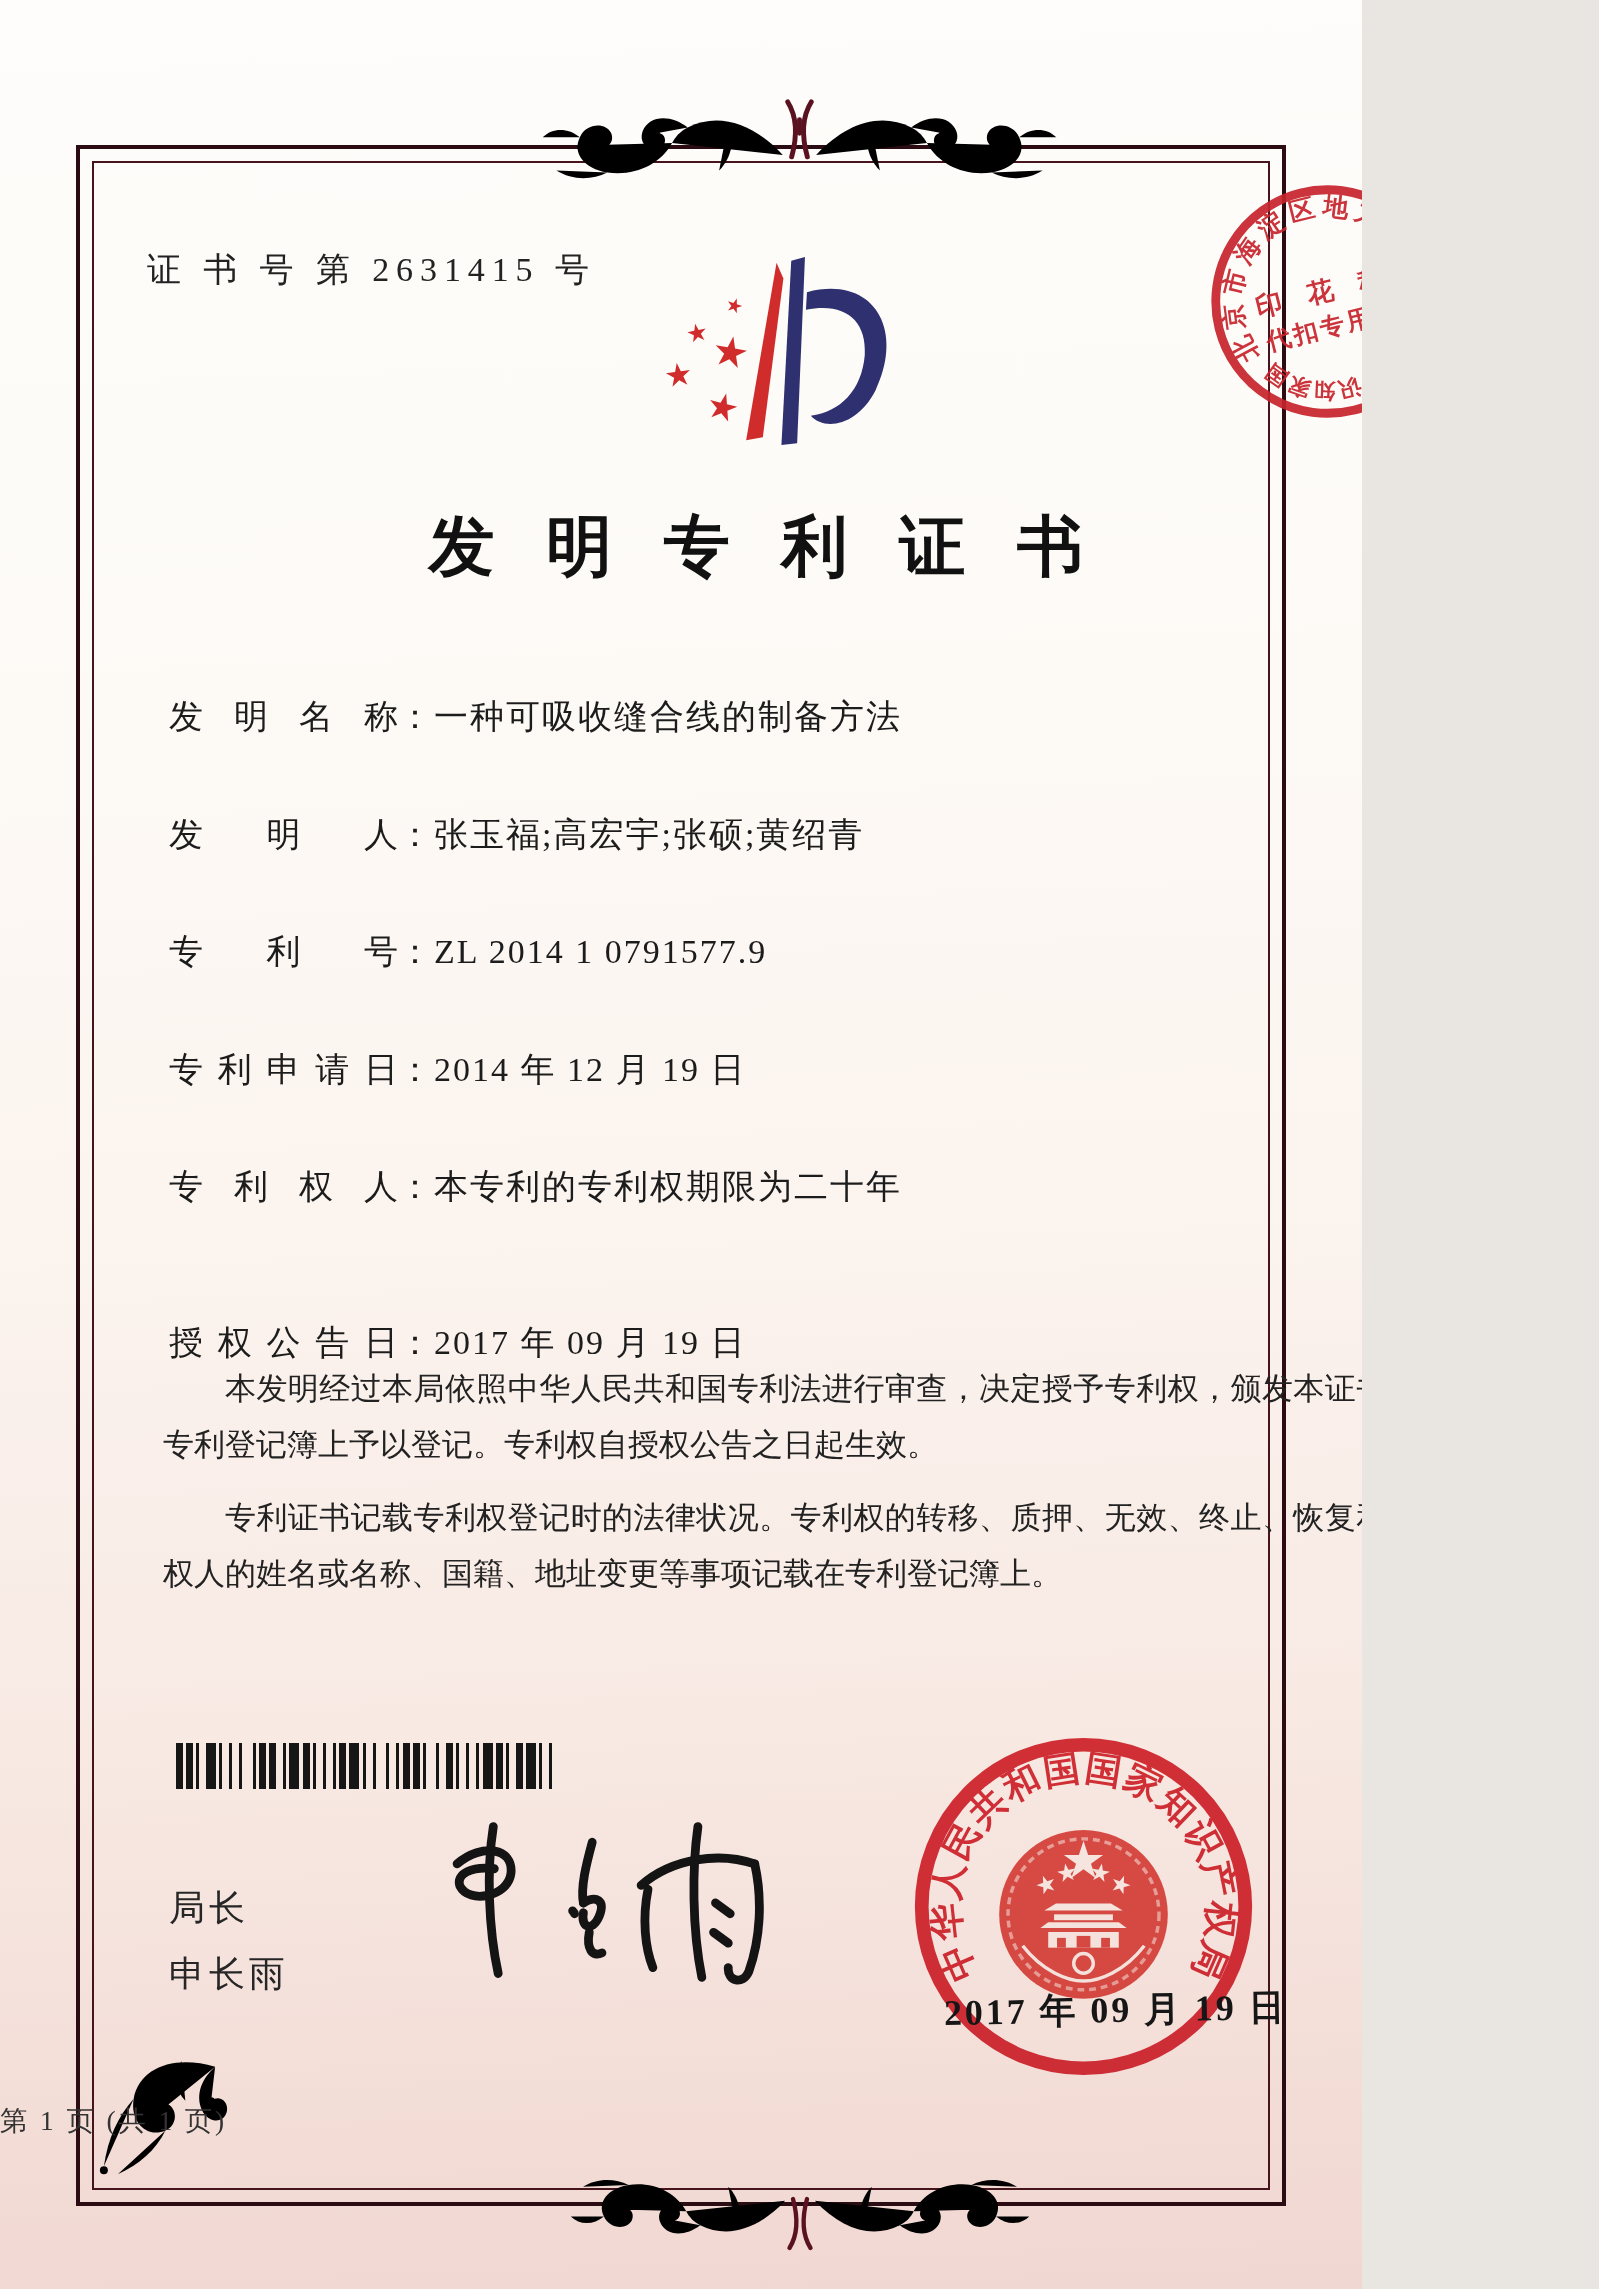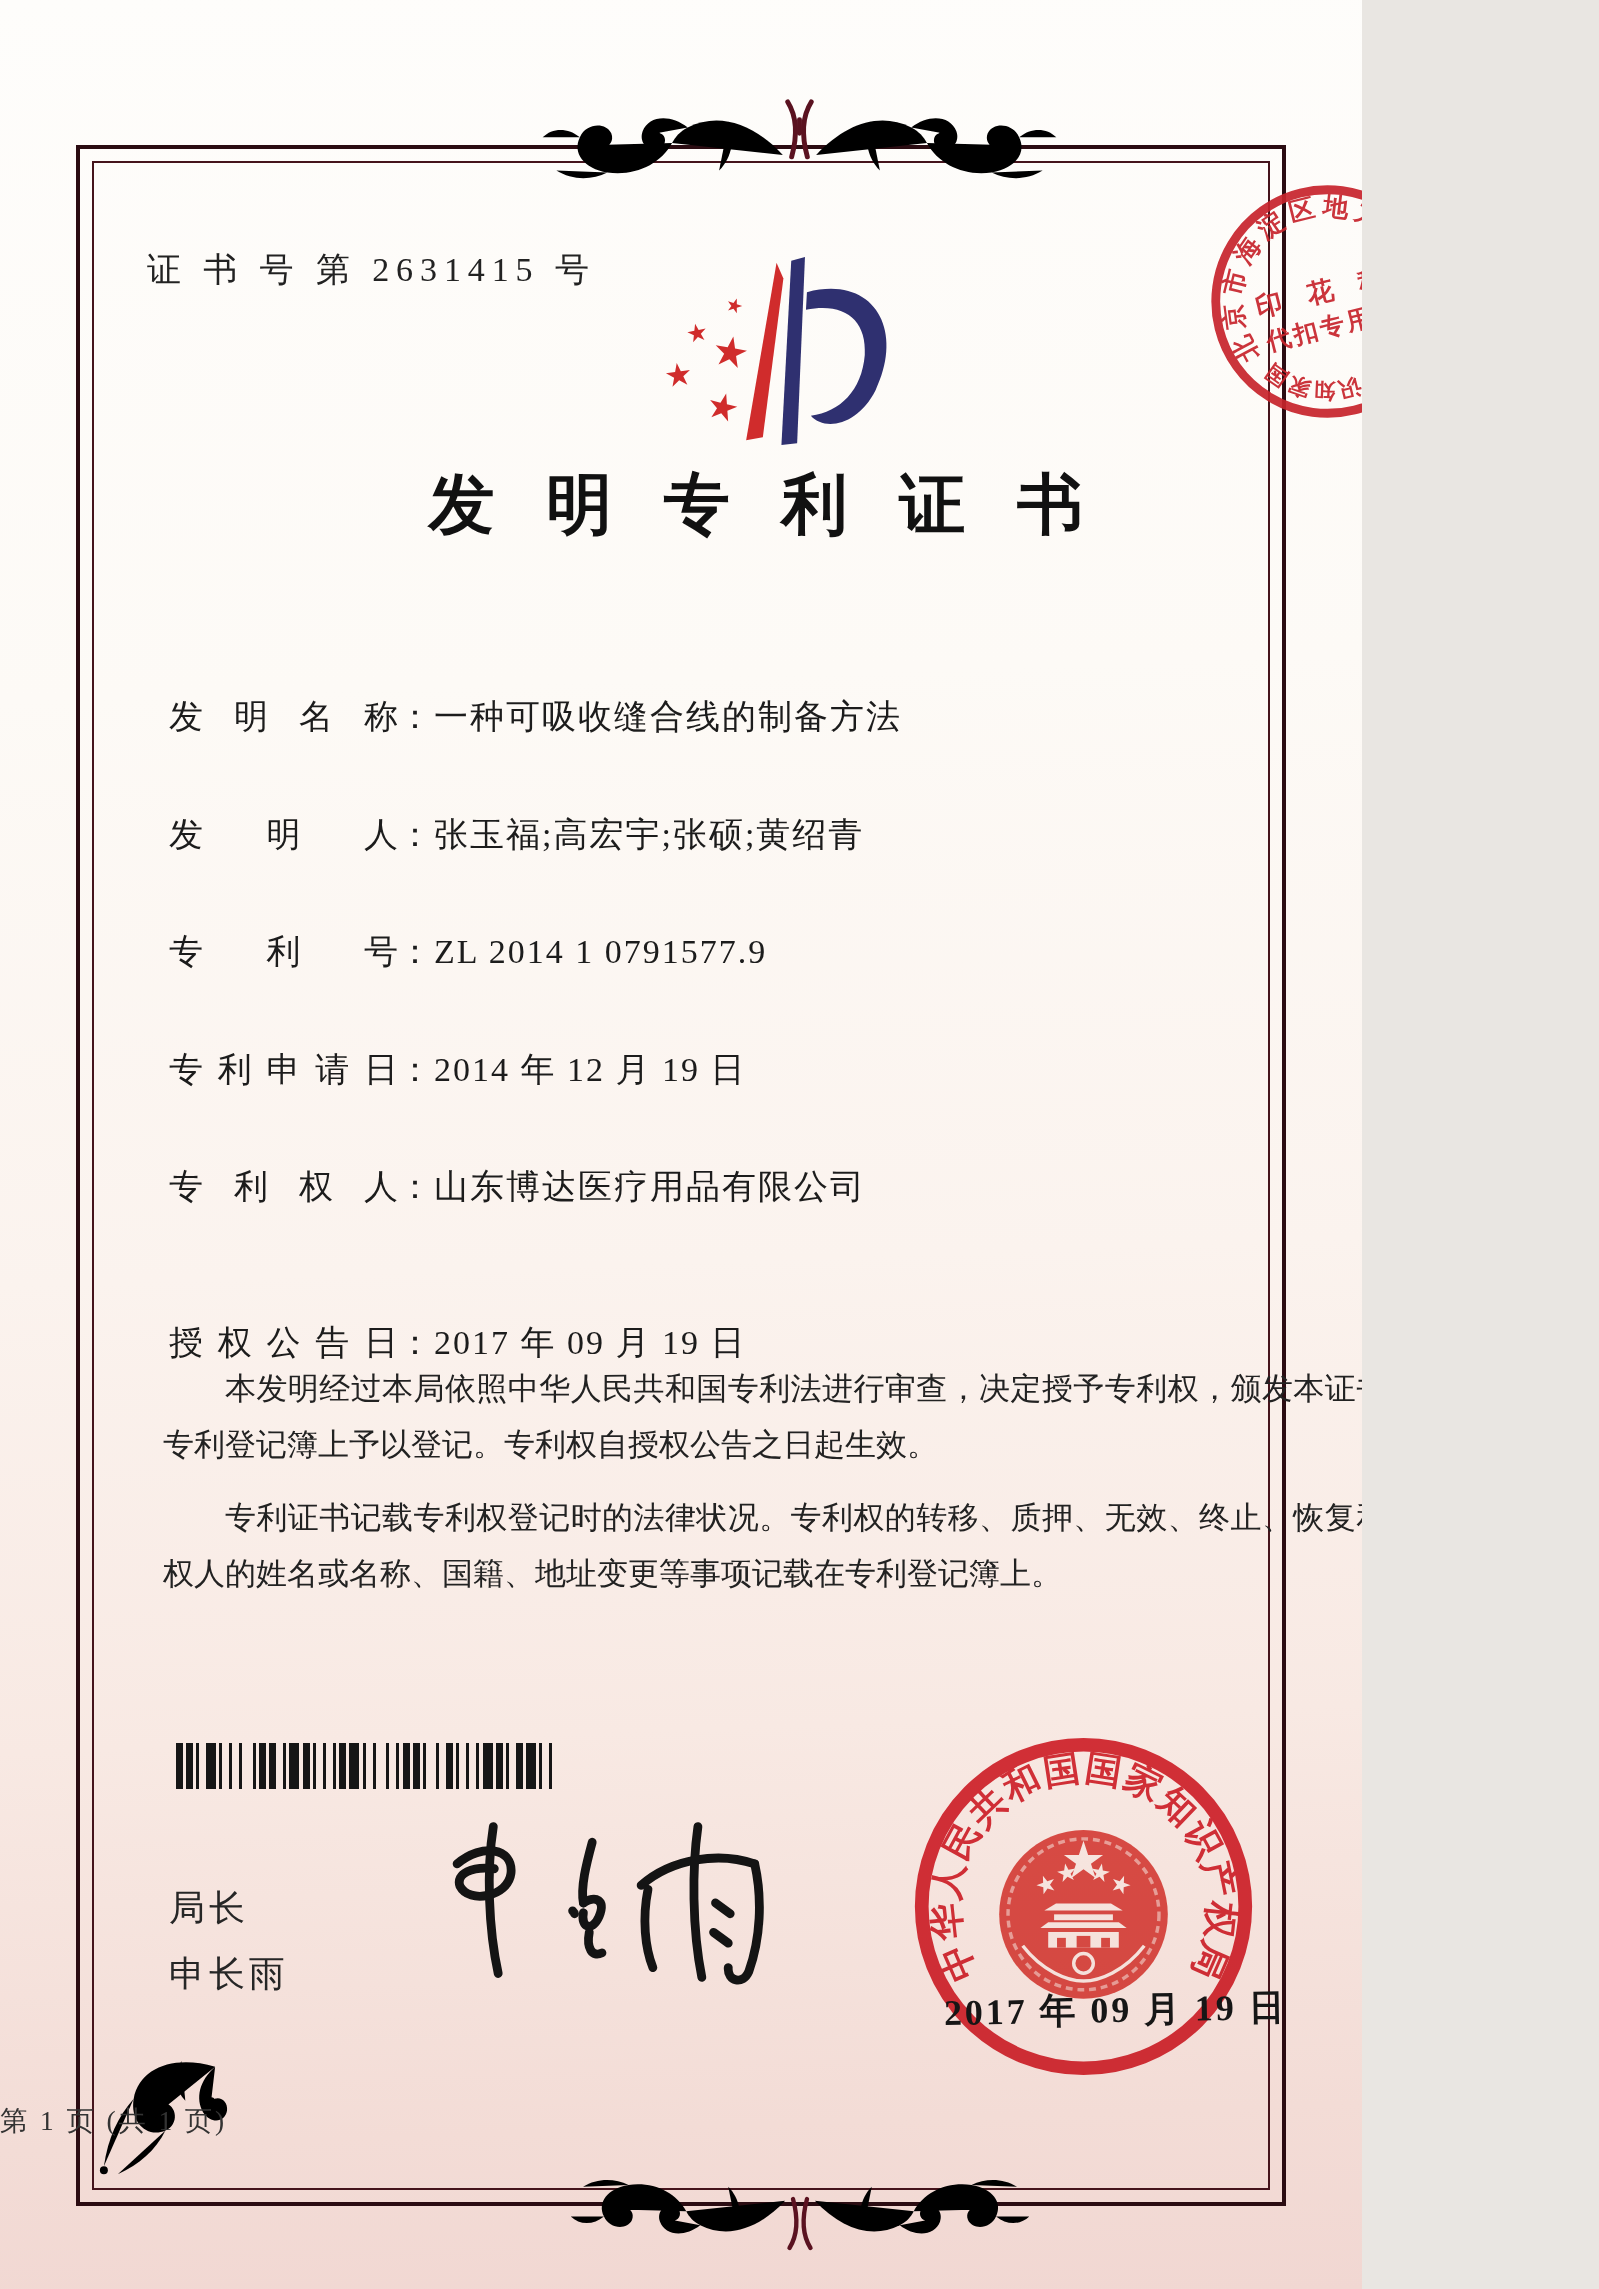--- a/index.html
+++ b/index.html
@@ -9,21 +9,21 @@
     font-family:"Liberation Serif","DejaVu Serif",serif;color:#1f1f1f;
   }
   
   .frame-outer{position:absolute;left:76px;top:145px;right:76px;bottom:84px;border:4.9px solid #2b0c12;}
   .frame-inner{position:absolute;left:92px;top:161px;right:92px;bottom:100px;border:2px solid #45141c;}
   .orn{position:absolute;pointer-events:none;}
   .orn path{stroke:#5a1220;fill:none;stroke-width:5;stroke-linecap:round;stroke-linejoin:round;}
   
   .certno{position:absolute;left:147px;top:247px;font-size:34px;letter-spacing:6.9px;color:#222;}
   
-  .title{position:absolute;left:0;top:460px;width:1529px;text-align:center;font-size:66px;font-weight:bold;letter-spacing:17.6px;color:#111;}
+  .title{position:absolute;left:0;top:502px;width:1529px;text-align:center;font-size:66px;font-weight:bold;letter-spacing:17.6px;color:#111;}
   
   .logo{position:absolute;left:652px;top:251px;width:253px;height:200px;}
   
   .taxstamp{position:absolute;left:1204px;top:178px;width:247px;height:247px;transform:rotate(-14deg);opacity:.92;}
   .taxstamp text{font-family:"Liberation Serif","DejaVu Serif",serif;font-weight:bold;fill:#c7242c;}
   .ts-arc-top{font-size:26px;letter-spacing:6px;}
   .ts-arc-bottom{font-size:22px;letter-spacing:2px;}
   .ts-center1{font-size:27px;letter-spacing:10px;}
   .ts-center2{font-size:25px;letter-spacing:3px;}
   
@@ -138,21 +138,21 @@
   <div class="field-row" style="top:812px">
     <span class="flabel">发明人</span><span class="fcolon">：</span><span class="fvalue">张玉福;高宏宇;张硕;黄绍青</span>
   </div>
   <div class="field-row" style="top:929px">
     <span class="flabel">专利号</span><span class="fcolon">：</span><span class="fvalue">ZL 2014 1 0791577.9</span>
   </div>
   <div class="field-row" style="top:1047px">
     <span class="flabel">专利申请日</span><span class="fcolon">：</span><span class="fvalue">2014 年 12 月 19 日</span>
   </div>
   <div class="field-row" style="top:1164px">
-    <span class="flabel">专利权人</span><span class="fcolon">：</span><span class="fvalue">山东博达医疗用品有限公司</span>
+    <span class="flabel">专利权人</span><span class="fcolon">：</span><span class="fvalue">本专利的专利权期限为二十年</span>
   </div>
   <div class="field-row" style="top:1320px">
     <span class="flabel">授权公告日</span><span class="fcolon">：</span><span class="fvalue">2017 年 09 月 19 日</span>
   </div>
 
   <div class="bodytext">
     <p>本发明经过本局依照中华人民共和国专利法进行审查，决定授予专利权，颁发本证书并在专利登记簿上予以登记。专利权自授权公告之日起生效。</p>
     <p>专利证书记载专利权登记时的法律状况。专利权的转移、质押、无效、终止、恢复和专利权人的姓名或名称、国籍、地址变更等事项记载在专利登记簿上。</p>
   </div>
 

